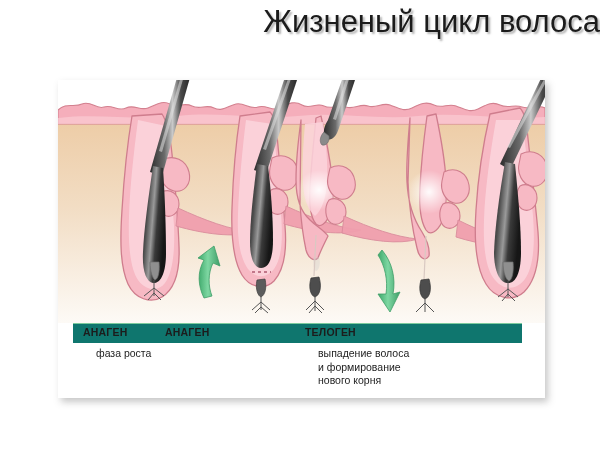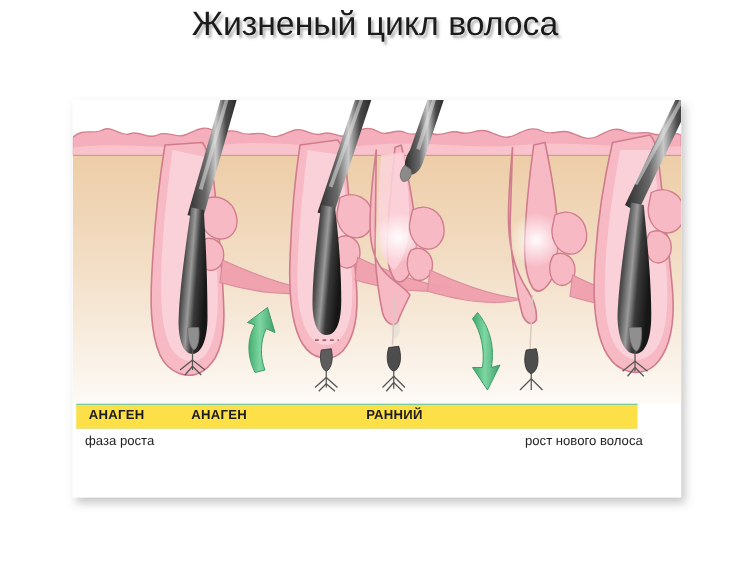--- a/index.html
+++ b/index.html
@@ -7,22 +7,22 @@
     width:600px;height:450px;
     background:#ffffff;
     font-family:"Liberation Sans", sans-serif;
     overflow:hidden;
     position:relative;
   }
 
   .page-title{
     position:absolute;
     left:0;top:4px;width:600px;
-    text-align:center;
-    font-size:27px;
+    text-align:right;
+    font-size:31px;
     font-weight:400;
     color:#1b1b1b;
     letter-spacing:0px;
     text-shadow:2px 2px 2px rgba(120,120,120,.55);
     white-space:nowrap;
   }
 
   .card{
     position:absolute;
     left:58px;top:80px;
@@ -37,23 +37,23 @@
     position:absolute;left:0;top:0;
     width:487px;height:243px;
     background:#ffffff;
     overflow:hidden;
   }
   .illus svg{display:block;}
 
   
   .label-band{
     position:absolute;
-    left:3px;top:243px;
+    left:15px;top:243px;
     width:449px;height:19px;
-    background:#fde047;
+    background:#0f766e;
     border-top:1px solid #7ccb9e;
     border-bottom:1px solid #7ccb9e;
   }
   .label-band .lbl{
     position:absolute;
     top:2px;
     font-size:10.5px;
     font-weight:bold;
     color:#1c1c1c;
     letter-spacing:.2px;
@@ -71,20 +71,21 @@
     width:487px;height:55px;
     background:#ffffff;
   }
   .desc{
     position:absolute;
     top:4px;
     font-size:10.5px;
     line-height:13.5px;
     color:#232323;
     white-space:pre-line;
+    margin-left:28px;
   }
   .desc0{left:10px;width:80px;}
   .desc1{left:92px;width:130px;}
   .desc2{left:232px;width:125px;}
   .desc3{left:362px;width:125px;}
 </style>
 </head>
 <body>
 
 <div class="page-title">Жизненый цикл волоса</div>
@@ -331,21 +332,23 @@
           <path d="M450,214 L457,221"></path>
         </g>
         <path d="M490,-8 L493,-7 L452,68 L449,67 Z" fill="#e2e2e2" opacity="0.55"></path>
       </g>
     </svg>
   </div>
 
   <div class="label-band">
     <span class="lbl lbl0">АНАГЕН</span>
     <span class="lbl lbl1">АНАГЕН</span>
-    <span class="lbl lbl2">РАННИЙ</span>
+    <span class="lbl lbl2">ТЕЛОГЕН</span>
   </div>
 
   <div class="desc-row">
     <div class="desc desc0">фаза роста</div>
-    <div class="desc desc3">рост нового волоса</div>
+    <div class="desc desc2">выпадение волоса
+и формирование
+нового корня</div>
   </div>
 
 </div>
 
 </body></html>

